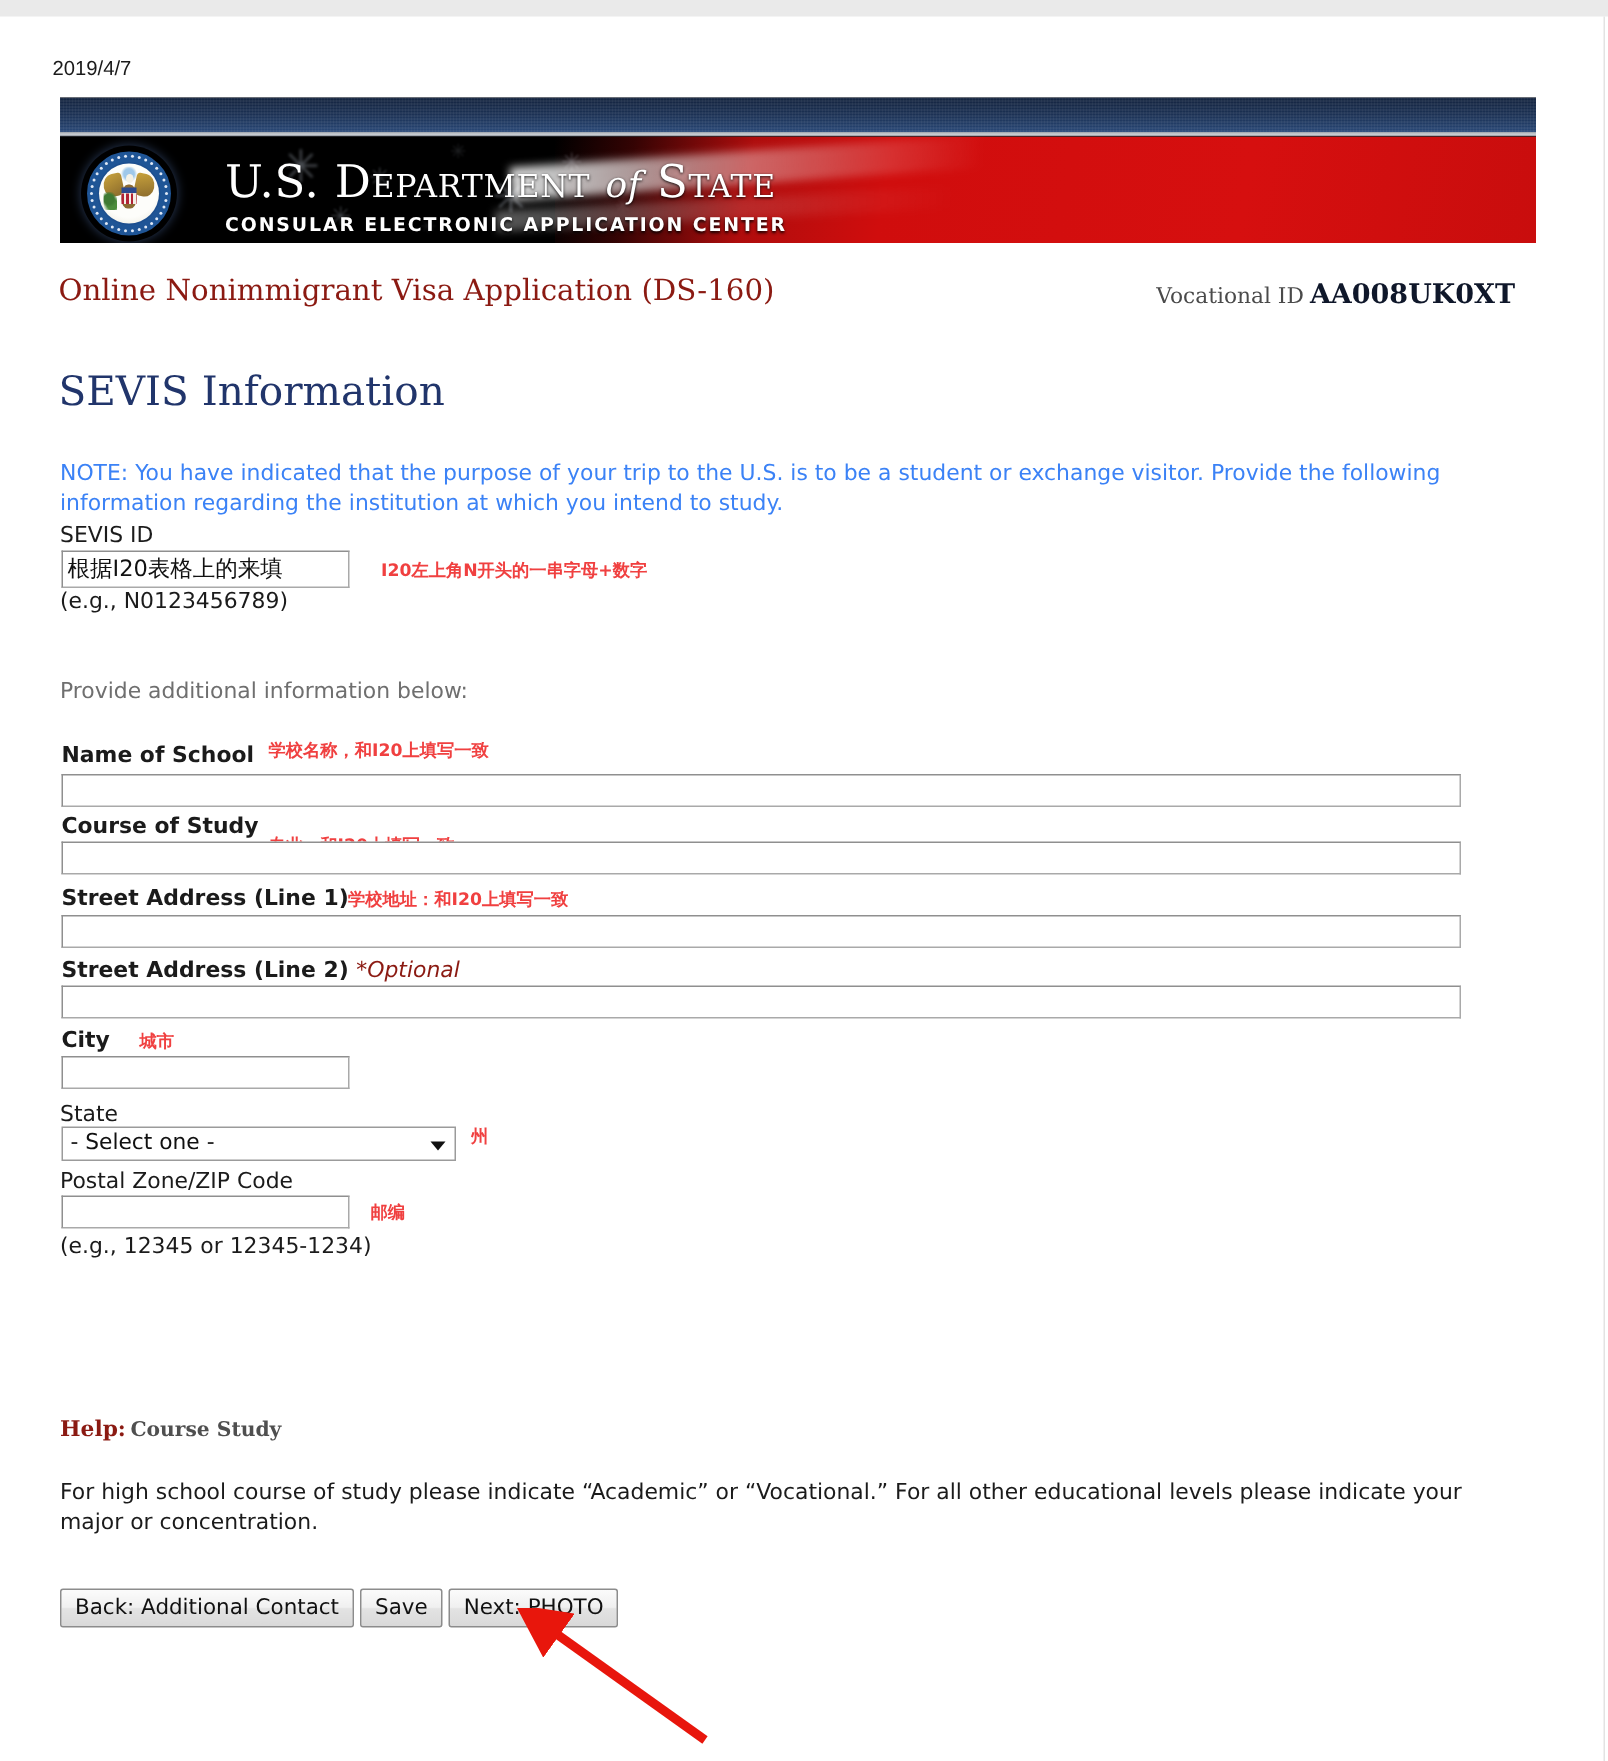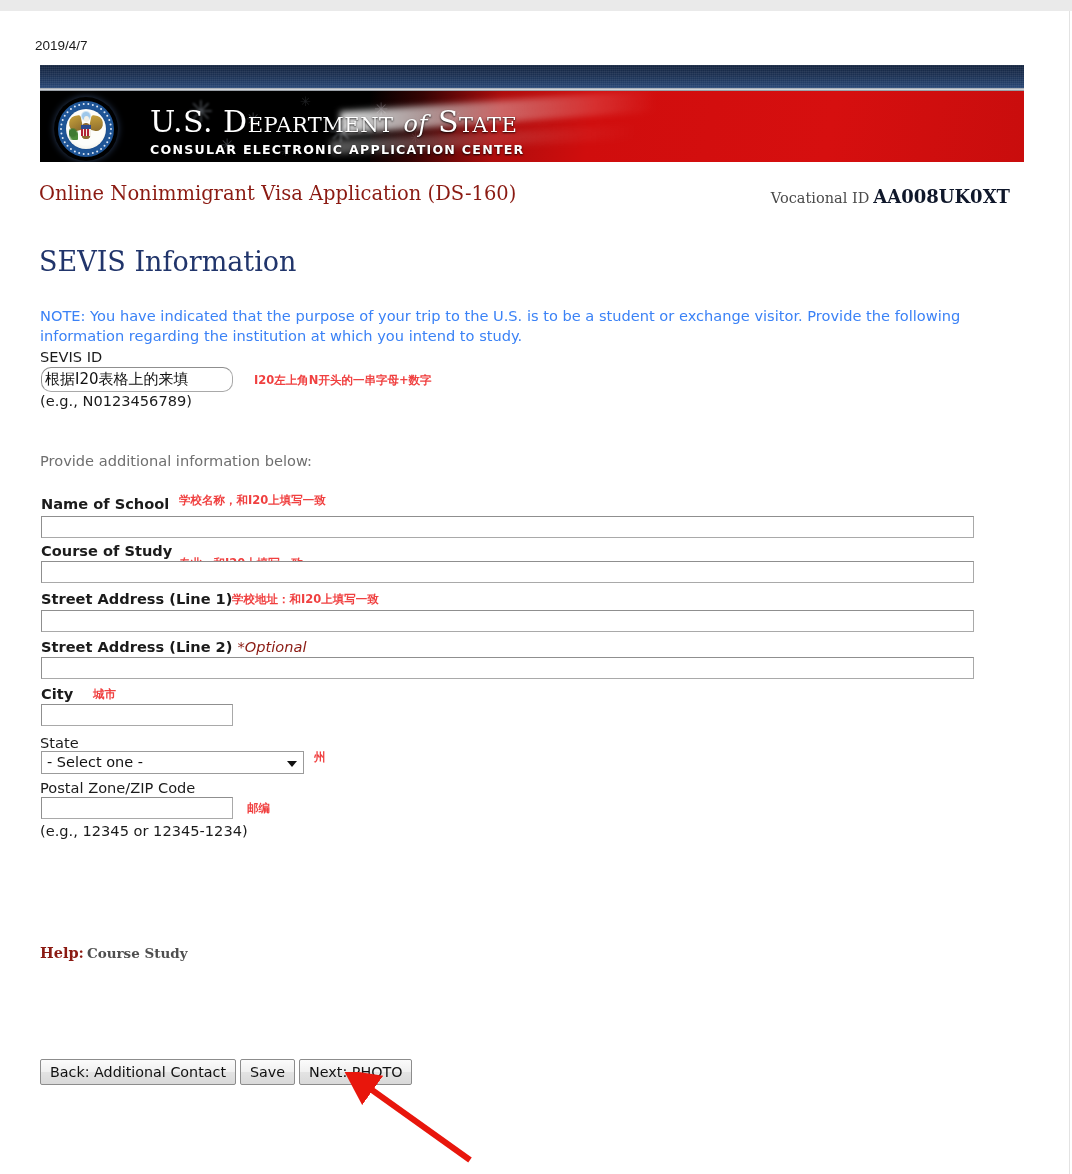--- a/index.html
+++ b/index.html
@@ -507,21 +507,21 @@
   <div class="app-title">Online Nonimmigrant Visa Application (DS-160)</div>
   <div class="appid-wrap">
     <span>Vocational ID</span><span class="appid-value">AA008UK0XT</span>
   </div>
 
   <div class="page-heading">SEVIS Information</div>
 
   <div class="note">NOTE: You have indicated that the purpose of your trip to the U.S. is to be a student or exchange visitor. Provide the following information regarding the institution at which you intend to study.</div>
 
   <div class="lbl" style="left:40px; top:348px;">SEVIS ID</div>
-  <input class="txt-input sevis-input" style="left: 41px; top: 367px; width: 192px; border-radius: 10px;" value="根据I20表格上的来填">
+  <input class="txt-input sevis-input" style="left: 41px; top: 367px; width: 192px;" value="根据I20表格上的来填">
   <div class="cn" style="left:254px; top:373px;">I20左上角N开头的一串字母+数字</div>
   <div class="sub-note" style="left:40px; top:392px;">(e.g., N0123456789)</div>
 
   <div class="provide-text">Provide additional information below:</div>
 
   <div class="lbl lbl-strong" style="left:41px; top:495px;">Name of School</div>
   <div class="cn" style="left:179px; top:493px;">学校名称，和I20上填写一致</div>
   <input class="txt-input" style="left: 41px; top: 516px; width: 933px;" value="">
 
   <div class="lbl lbl-strong" style="left:41px; top:542px;">Course of Study</div>
@@ -547,20 +547,21 @@
   <div class="cn" style="left:314px; top:750px;">州</div>
 
   <div class="lbl" style="left:40px; top:779px;">Postal Zone/ZIP Code</div>
   <input class="txt-input" style="left: 41px; top: 797px; width: 192px;" value="">
   <div class="cn" style="left:247px; top:801px;">邮编</div>
   <div class="sub-note" style="left:40px; top:822px;">(e.g., 12345 or 12345-1234)</div>
 
   <div class="help-head">
     <span class="k">Help:</span><span class="v">Course Study</span>
   </div>
+  <div class="help-body">For high school course of study please indicate “Academic” or “Vocational.” For all other educational levels please indicate your major or concentration.</div>
 
   <div class="btnbar">
     <span class="btn">Back: Additional Contact</span><span class="btn">Save</span><span class="btn">Next: PHOTO</span>
   </div>
 
   <svg class="arrow-svg" viewBox="0 0 180 95">
     <defs>
       <marker id="ah" markerWidth="6" markerHeight="6" refX="3" refY="3" orient="auto">
         <path d="M0,0 L6,3 L0,6 Z" fill="#e8160c"></path>
       </marker>

